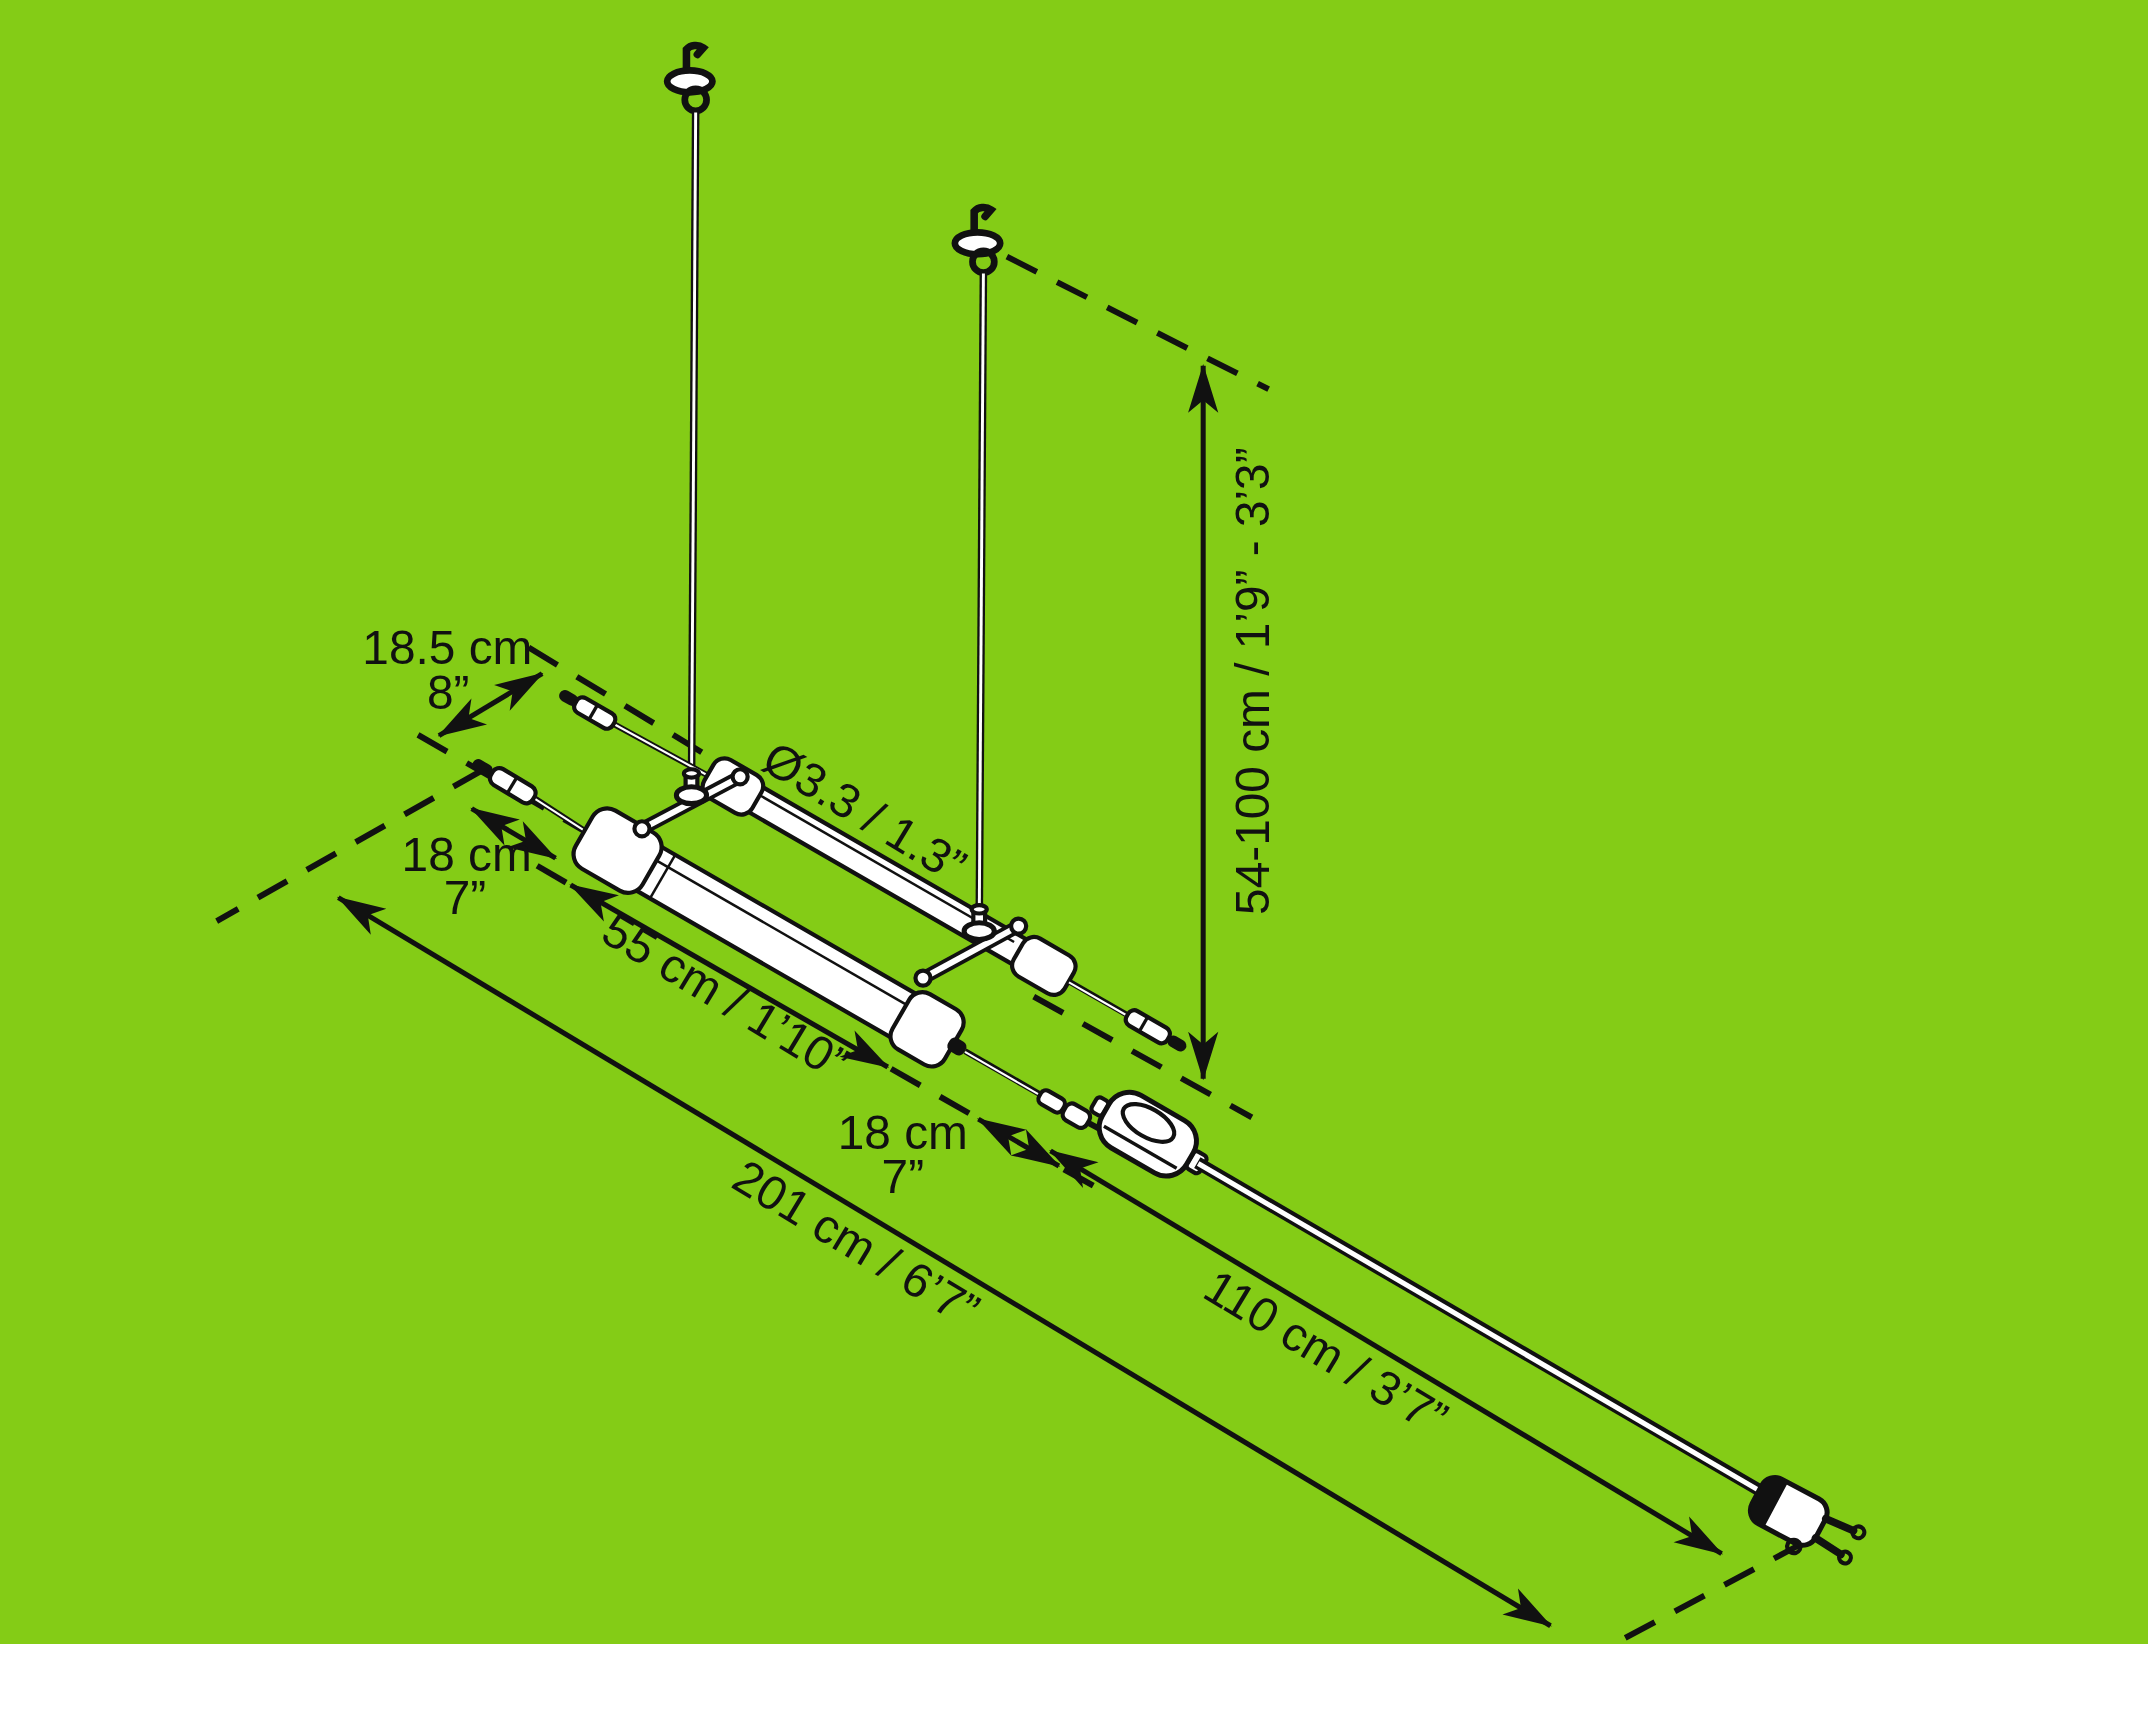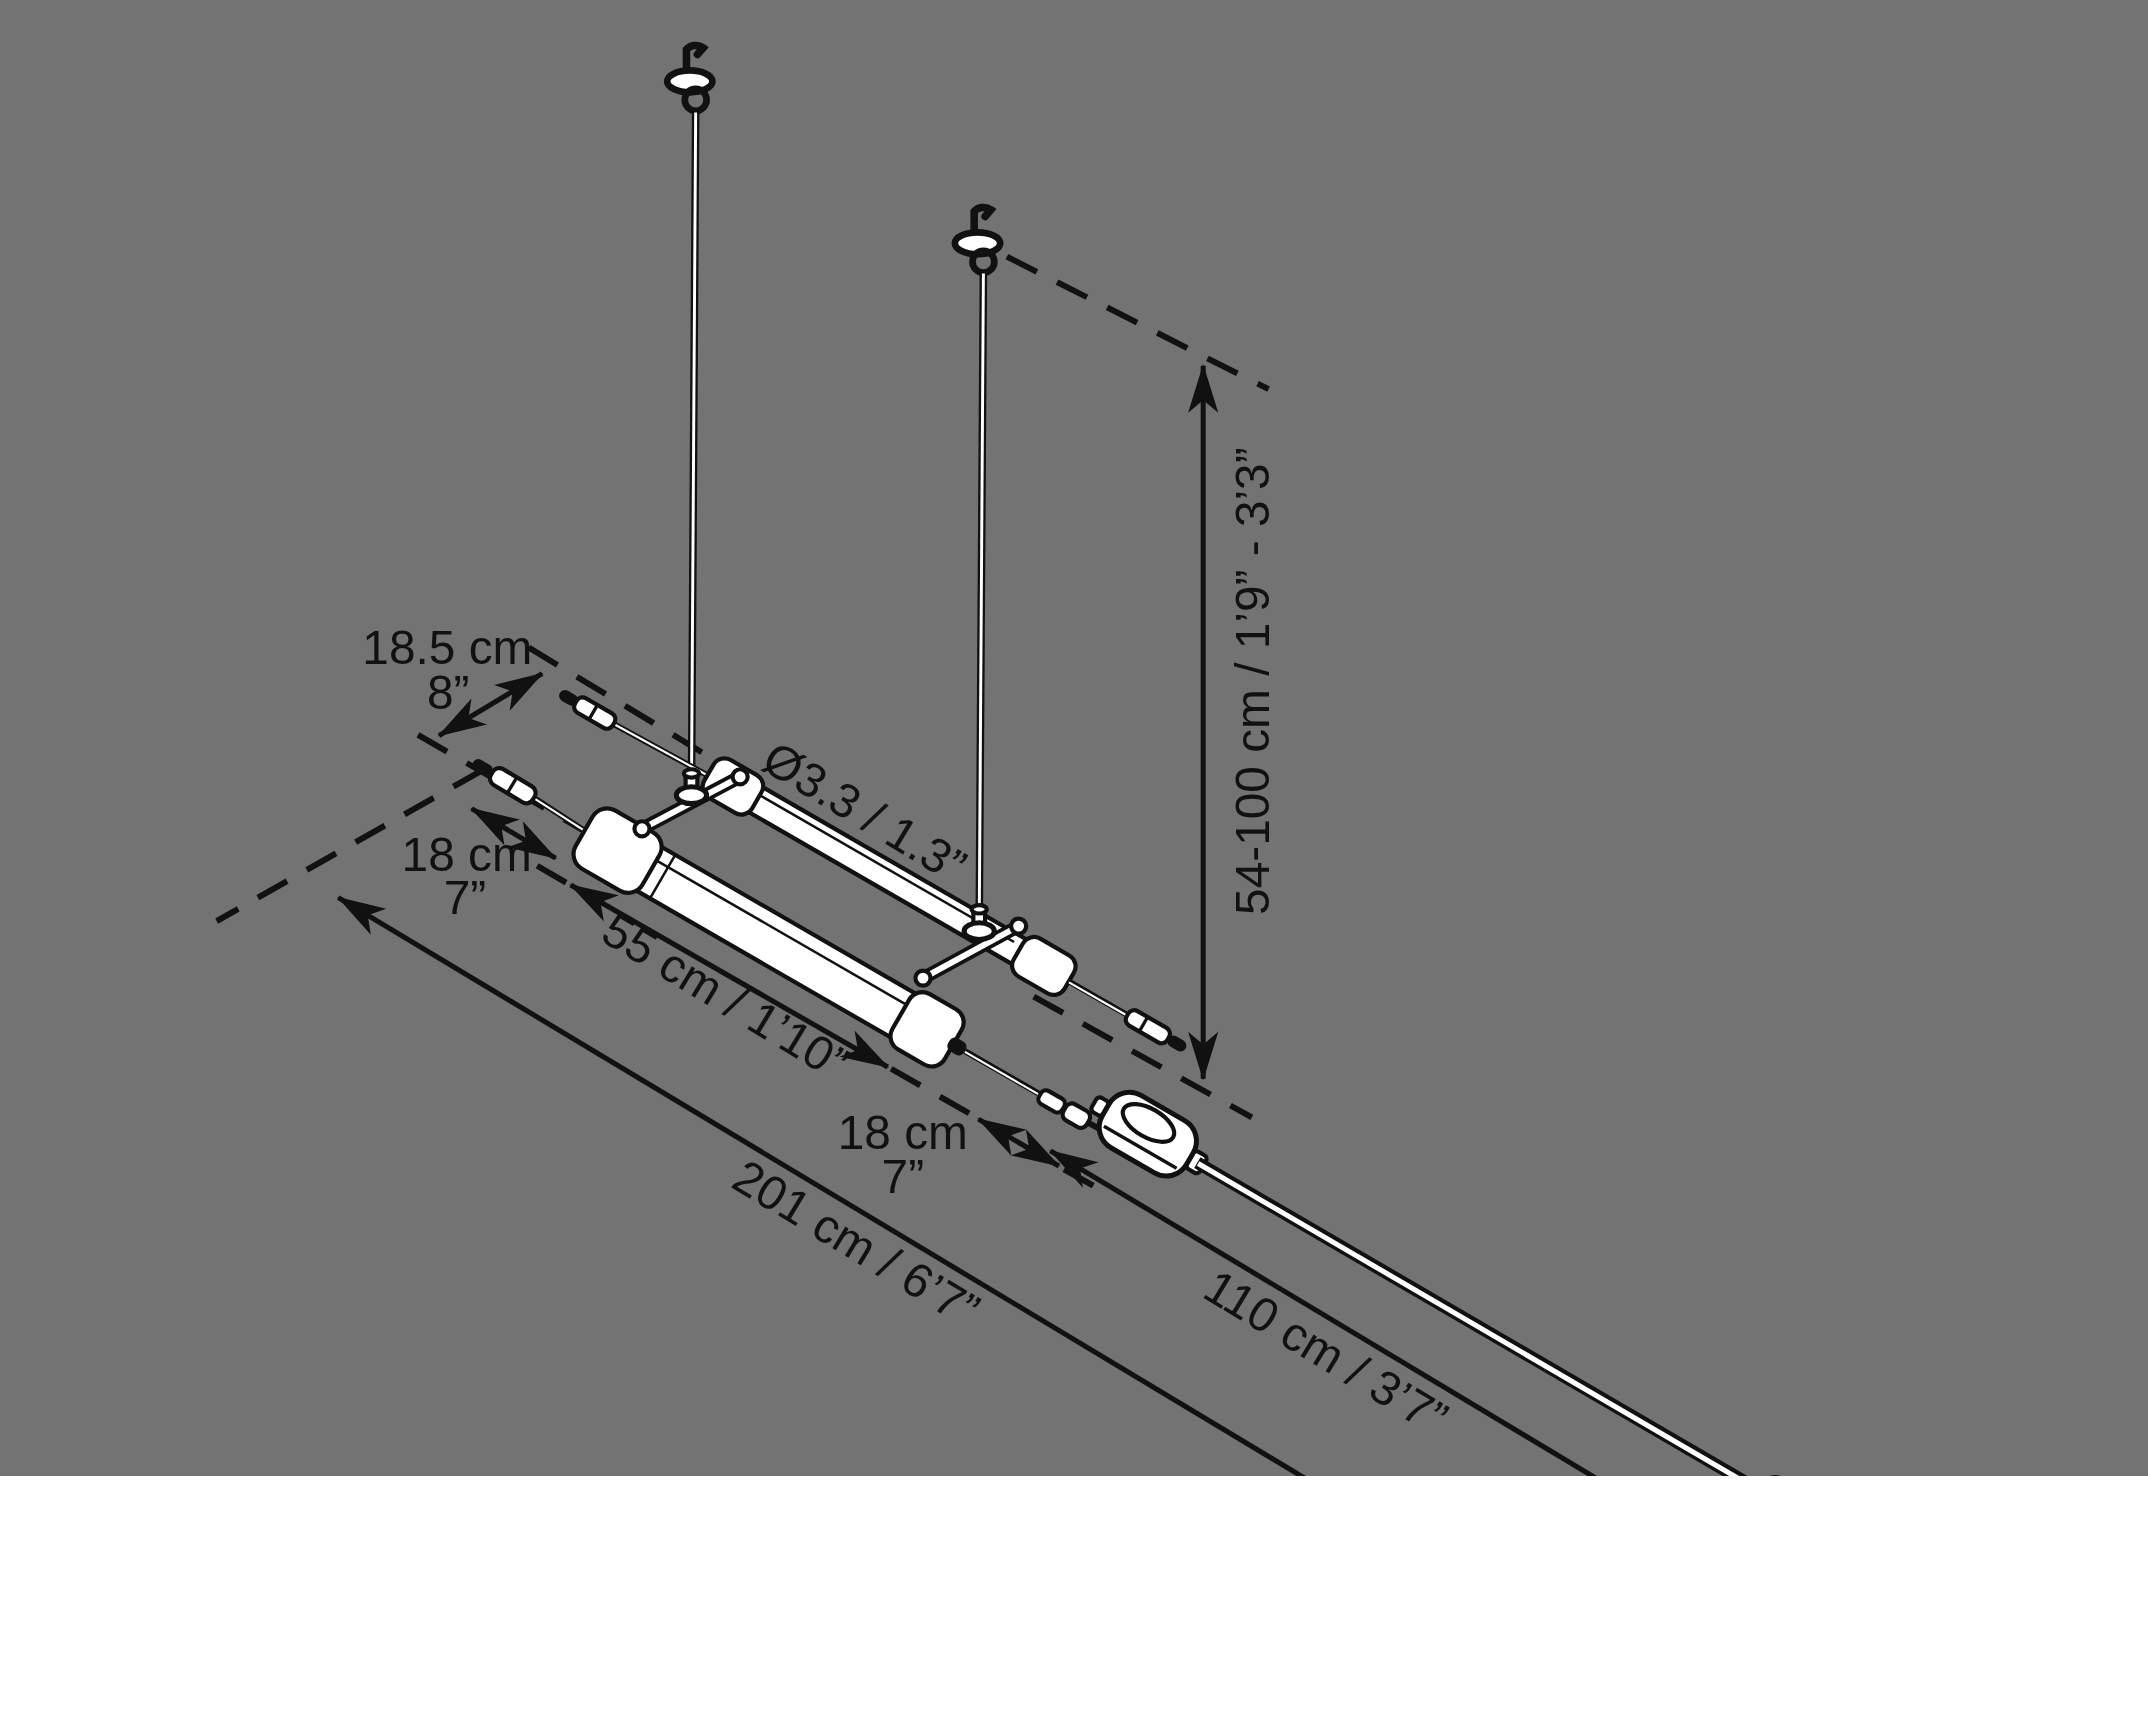--- a/index.html
+++ b/index.html
@@ -1,16 +1,16 @@
 <!DOCTYPE html>
 <html style="font-size:13.4px"><head>
 <meta charset="utf-8">
 <style>
   html,body{margin:0;padding:0;background:#ffffff;}
-  .stage{width:2148px;height:1476px;position:relative;background:#737373;overflow:hidden;}
+  .stage{width:2148px;height:1644px;position:relative;background:#84cc16;overflow:hidden;}
   svg{display:block;}
   text{font-family:"Liberation Sans","DejaVu Sans",sans-serif;fill:#111111;font-size:57px;}
   .lbl-rot{font-size:57px;}
 </style>
 </head>
 <body>
 
 <div class="stage">
 <svg width="2148" height="1718" viewBox="0 0 2560 2048">
   <defs>

